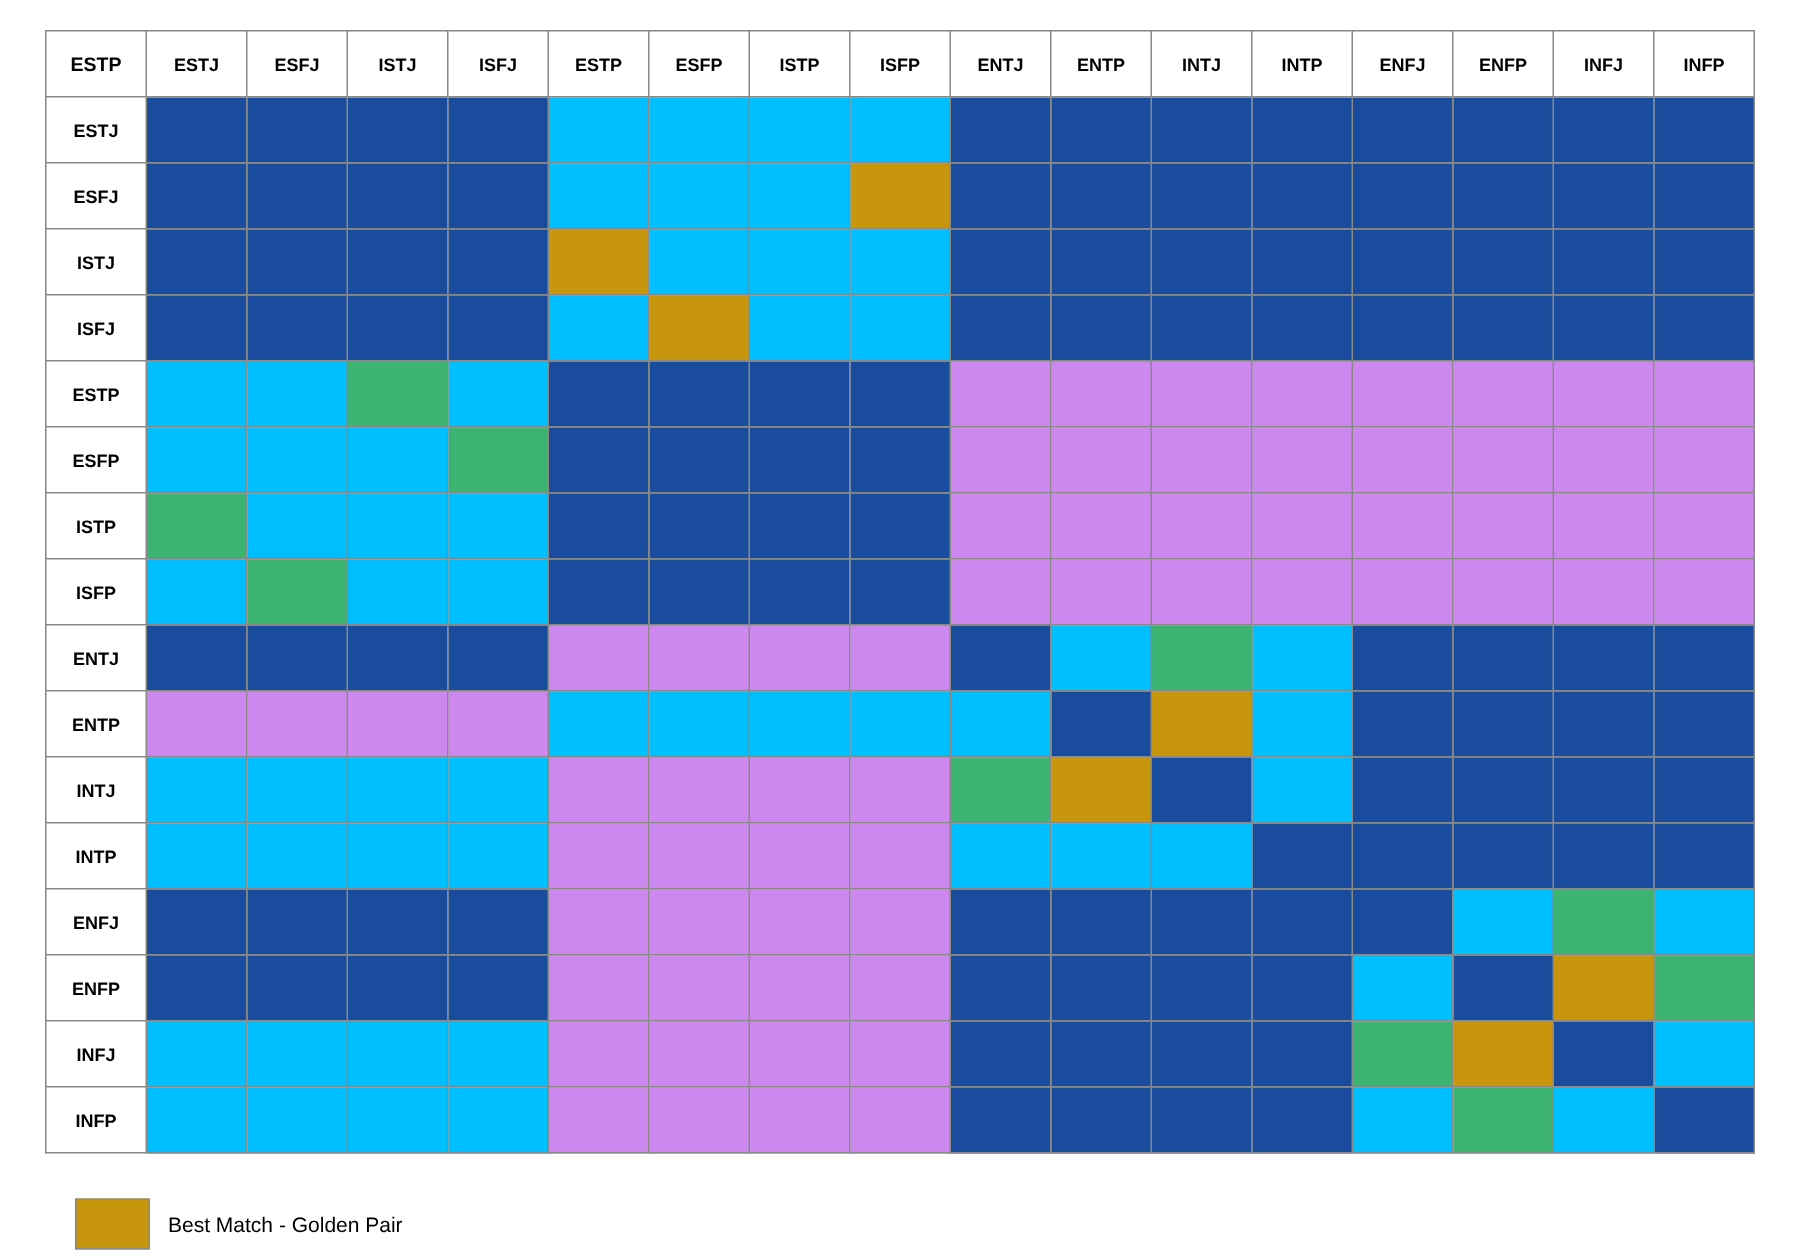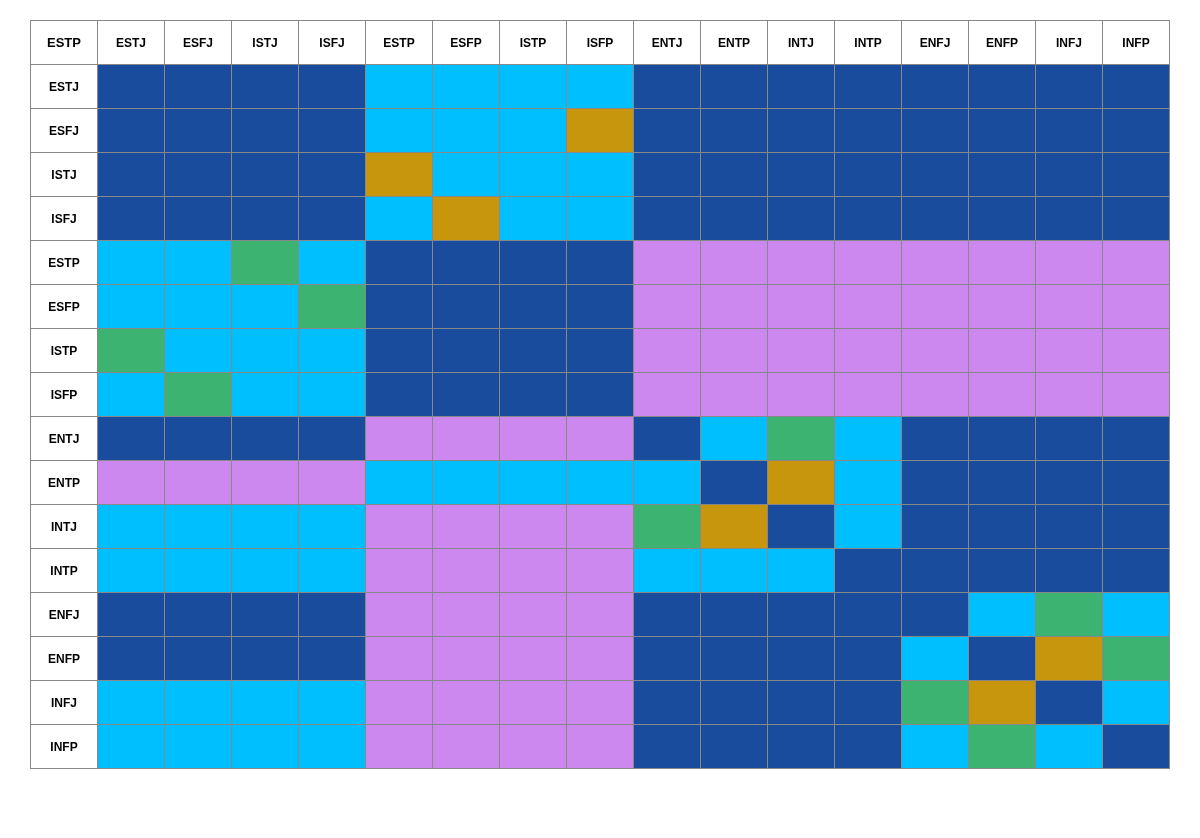--- a/index.html
+++ b/index.html
@@ -402,13 +402,20 @@
             <td style="background-color: rgb(26, 76, 158);"></td>
             <td style="background-color: rgb(26, 76, 158);"></td>
             <td style="background-color: rgb(0, 191, 255);"></td>
             <td style="background-color: rgb(60, 179, 113);"></td>
             <td style="background-color: rgb(0, 191, 255);"></td>
             <td style="background-color: rgb(26, 76, 158);"></td>
           </tr>
         </tbody>
       </table>
   </div>
+  <div class="legend">
+
+  <div class="legend-item">
+        <div class="legend-box" style="background-color: rgb(200, 150, 12);"></div>
+        <span class="legend-label">Best Match - Golden Pair</span>
+      </div>
+    </div>
 </div>
 
 </body></html>

